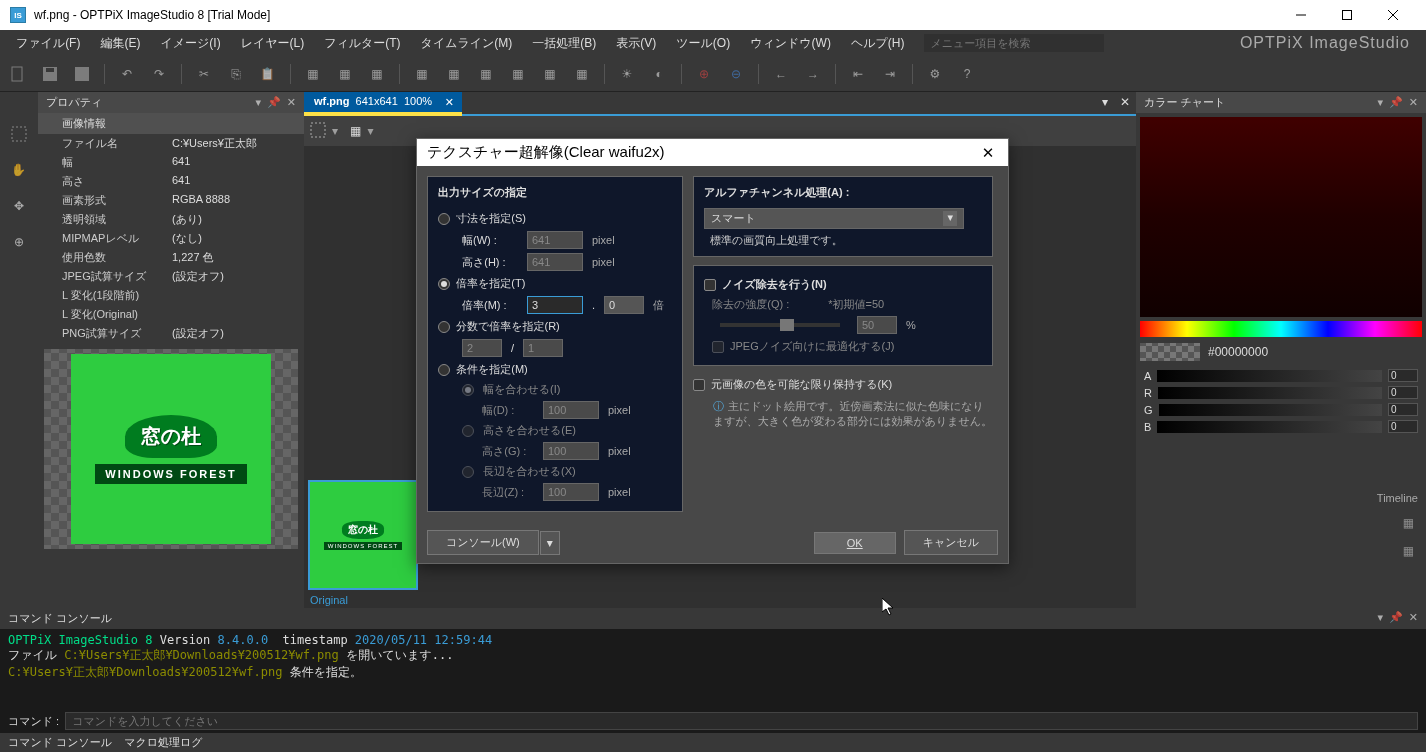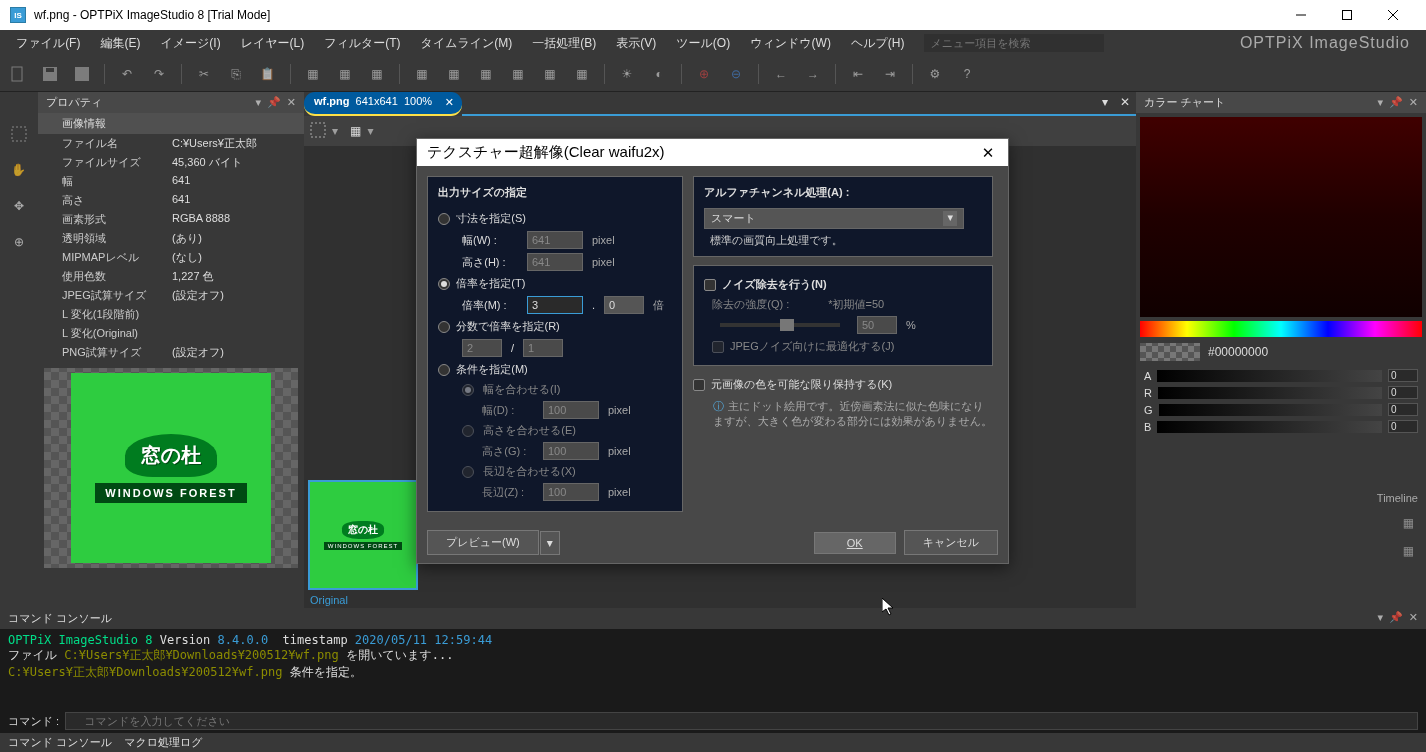--- a/index.html
+++ b/index.html
@@ -28,21 +28,21 @@
 .section-header { background: #505050; padding: 3px 24px; font-size: 11px; }
 .prop-row { display: flex; padding: 2px 10px 2px 24px; font-size: 11px; }
 .prop-row .label { width: 110px; color: #ccc; }
 .prop-row .value { color: #ddd; }
 .thumb-area { background: repeating-conic-gradient(#555 0% 25%, #666 0% 50%) 50% / 16px 16px; margin: 6px; height: 200px; display: flex; align-items: center; justify-content: center; }
 .thumb-inner { background: #2ecc40; width: 200px; height: 190px; display: flex; flex-direction: column; align-items: center; justify-content: center; }
 .forest-logo { background: #007c1f; border-radius: 50% 50% 30% 30%; padding: 8px 16px; color: #fff; font-size: 20px; font-weight: bold; text-shadow: 1px 1px 0 #004a13; }
 .forest-text { background: #004a13; color: #fff; padding: 4px 10px; margin-top: 6px; font-size: 11px; letter-spacing: 2px; font-weight: bold; }
 .center-area { flex: 1; background: #303030; display: flex; flex-direction: column; position: relative; }
 .doc-tabs { height: 24px; display: flex; background: #383838; }
-.doc-tab { background: #005a9e; color: #fff; padding: 3px 30px 3px 10px; font-size: 11px; position: relative; border-bottom: 2px solid #fde047; border-radius: 11px; }
+.doc-tab { background: #005a9e; color: #fff; padding: 3px 30px 3px 10px; font-size: 11px; position: relative; border-bottom: 4px solid #fde047; }
 .doc-tab .close-x { position: absolute; right: 8px; top: 4px; cursor: pointer; }
 .doc-tab-spacer { flex: 1; border-bottom: 2px solid #3a9cd6; }
 .doc-sub-toolbar { height: 30px; background: #404040; display: flex; align-items: center; padding: 0 6px; gap: 6px; }
 .canvas-area { flex: 1; background: #303030; display: flex; }
 .original-view { width: 110px; background: #303030; display: flex; flex-direction: column; justify-content: flex-end; margin: 0 0 0 4px; }
 .original-thumb { border: 2px solid #3a9cd6; background: #2ecc40; aspect-ratio: 1; display: flex; flex-direction: column; align-items: center; justify-content: center; margin-bottom: 2px; }
 .original-label { color: #3a9cd6; font-size: 11px; padding: 2px; }
 .right-panels { width: 290px; background: #383838; display: flex; flex-direction: column; }
 .color-chart { flex: 1; }
 .color-gradient { height: 200px; margin: 4px; background: linear-gradient(to bottom, #400000, #200000, #100000); position: relative; }
@@ -58,21 +58,21 @@
 .console-header { background: #383838; padding: 3px 8px; font-size: 11px; display: flex; }
 .console-header .ph-controls { margin-left:auto; display:flex; gap:6px; opacity:0.7;}
 .console-body { flex: 1; padding: 4px 8px; font-size: 12px; font-family: monospace; }
 .console-body .line1 { color: #ddd; }
 .console-body .line1 .ver { color: #3a9cd6; }
 .console-body .line1 .ts { color: #3a9cd6; }
 .console-body .line2, .console-body .line3 { color: #ddd; }
 .console-body .path { color: #8c8c00; }
 .cmd-input-row { display: flex; align-items: center; padding: 0 8px; background: #1a1a1a; height: 24px; }
 .cmd-input-row .label { margin-right: 6px; font-size: 11px; }
-.cmd-input-row input { flex: 1; background: #2a2a2a; border: 1px solid #444; color: #888; padding: 2px 18px; font-size: 11px; }
+.cmd-input-row input { flex: 1; background: #2a2a2a; border: 1px solid #444; color: #888; padding: 2px 6px; font-size: 11px; }
 .console-tabs { background: #383838; padding: 2px 8px; font-size: 11px; display: flex; gap: 12px; }
 
 
 .dialog { position: absolute; left: 416px; top: 138px; width: 593px; background: #484848; border: 1px solid #666; box-shadow: 0 4px 16px rgba(0,0,0,0.5); z-index: 100; }
 .dialog-titlebar { background: #fff; color: #000; padding: 4px 10px; display: flex; align-items: center; font-size: 15px; }
 .dialog-titlebar .close { margin-left: auto; cursor: pointer; width: 20px; text-align: center; }
 .dialog-body { padding: 10px; display: flex; gap: 10px; }
 .group-box { border: 1px solid #666; background: #0f172a; padding: 8px 10px; position: relative; }
 .group-title { font-size: 11px; color: #ddd; margin-bottom: 8px; font-weight: bold; }
 .radio-row, .check-row { display: flex; align-items: center; padding: 3px 0; font-size: 11px; gap: 6px; }
@@ -215,24 +215,20 @@
           <span>✕</span>
         </span>
     </div>
     <div class="section-header">画像情報</div>
     <div>
       <div class="prop-row">
           <span class="label">ファイル名</span>
           <span class="value">C:¥Users¥正太郎</span>
         </div>
       <div class="prop-row">
-          <span class="label">ファイルサイズ</span>
-          <span class="value">45,360 バイト</span>
-        </div>
-      <div class="prop-row">
           <span class="label">幅</span>
           <span class="value">641</span>
         </div>
       <div class="prop-row">
           <span class="label">高さ</span>
           <span class="value">641</span>
         </div>
       <div class="prop-row">
           <span class="label">画素形式</span>
           <span class="value">RGBA 8888</span>
@@ -487,21 +483,21 @@
       <div>
         <div class="radio-row">
             <span class="check"></span>
             <span>元画像の色を可能な限り保持する(K)</span>
           </div>
         <div class="info-text"><span style="color:#5ad;margin-right:4px">ⓘ</span><span>主にドット絵用です。近傍画素法に似た色味になりますが、大きく色が変わる部分には効果がありません。</span></div>
       </div>
     </div>
   </div>
   <div class="dialog-footer">
-    <span class="btn">プレビュー(W)</span>
+    <span class="btn">コンソール(W)</span>
       <span class="btn-drop">▾</span>
     <span style="flex:1"></span>
     <span class="btn primary" style="padding:4px 32px">OK</span>
     <span style="width:8px"></span>
     <span class="btn">キャンセル</span>
   </div>
 </div>
 
 <svg class="cursor-arrow" width="16" height="20">
     <polygon points="0,0 0,14 4,11 7,17 9,16 6,10 11,10" fill="#fff" stroke="#000"></polygon>

